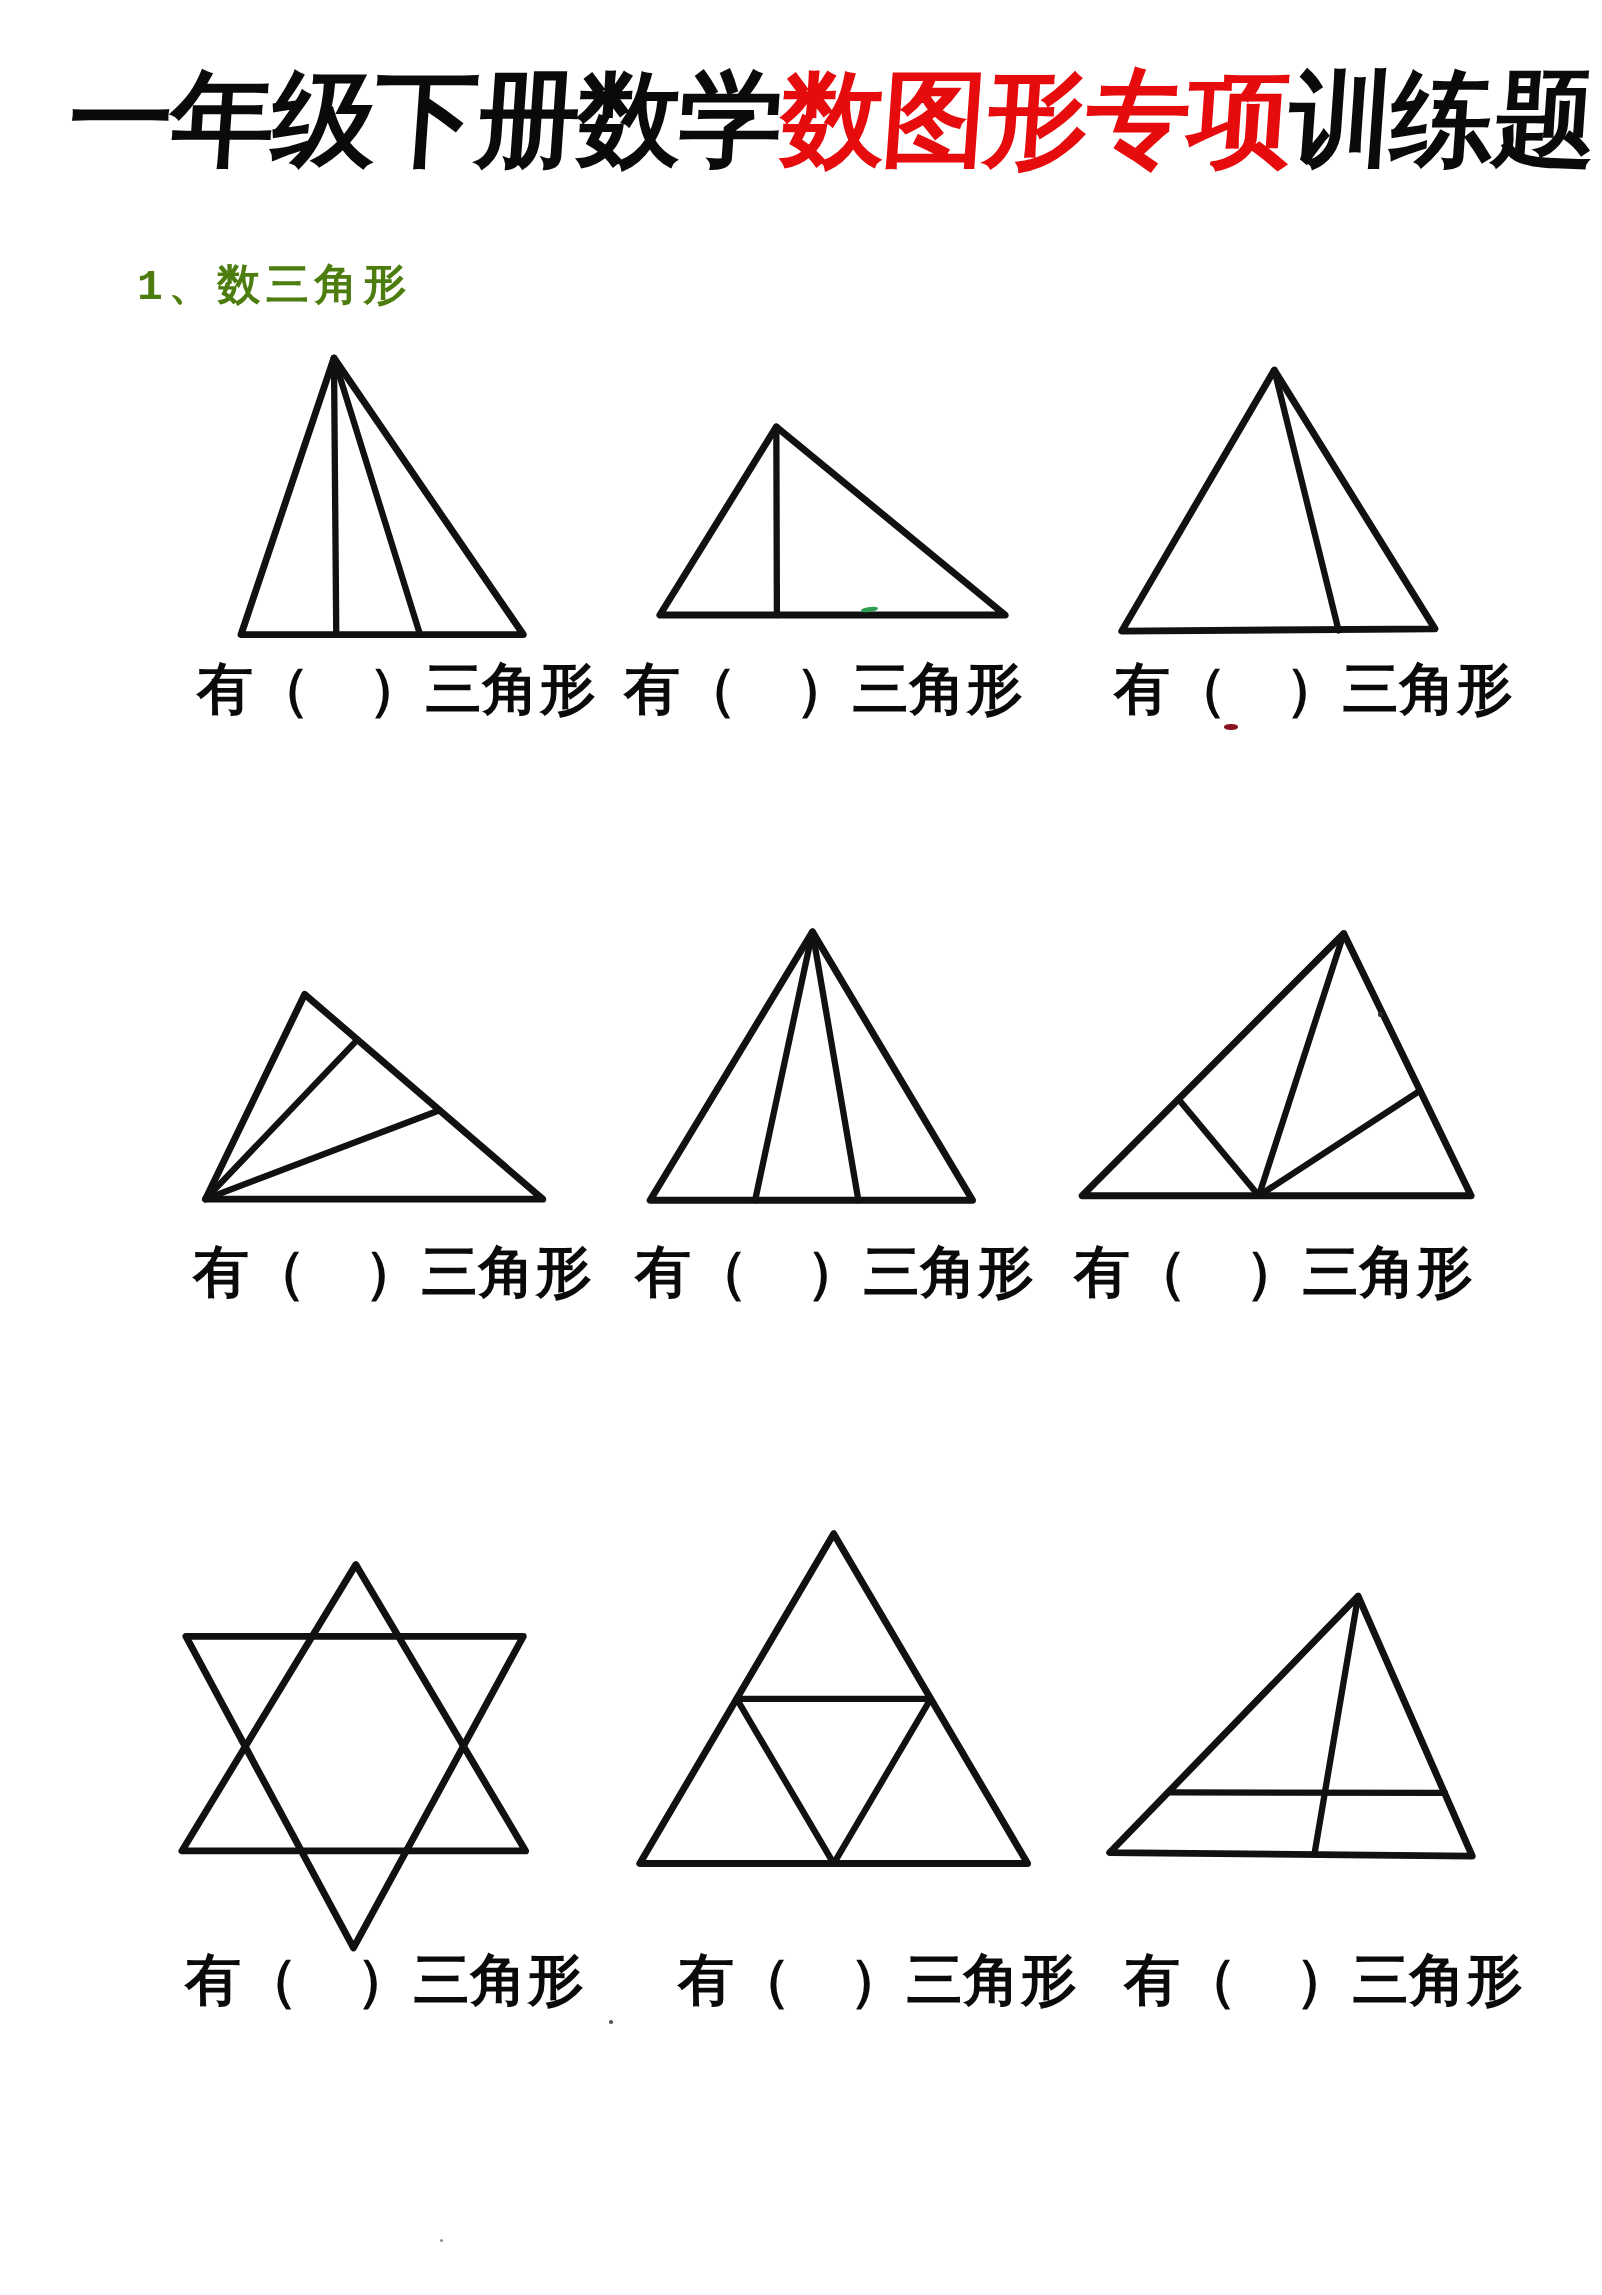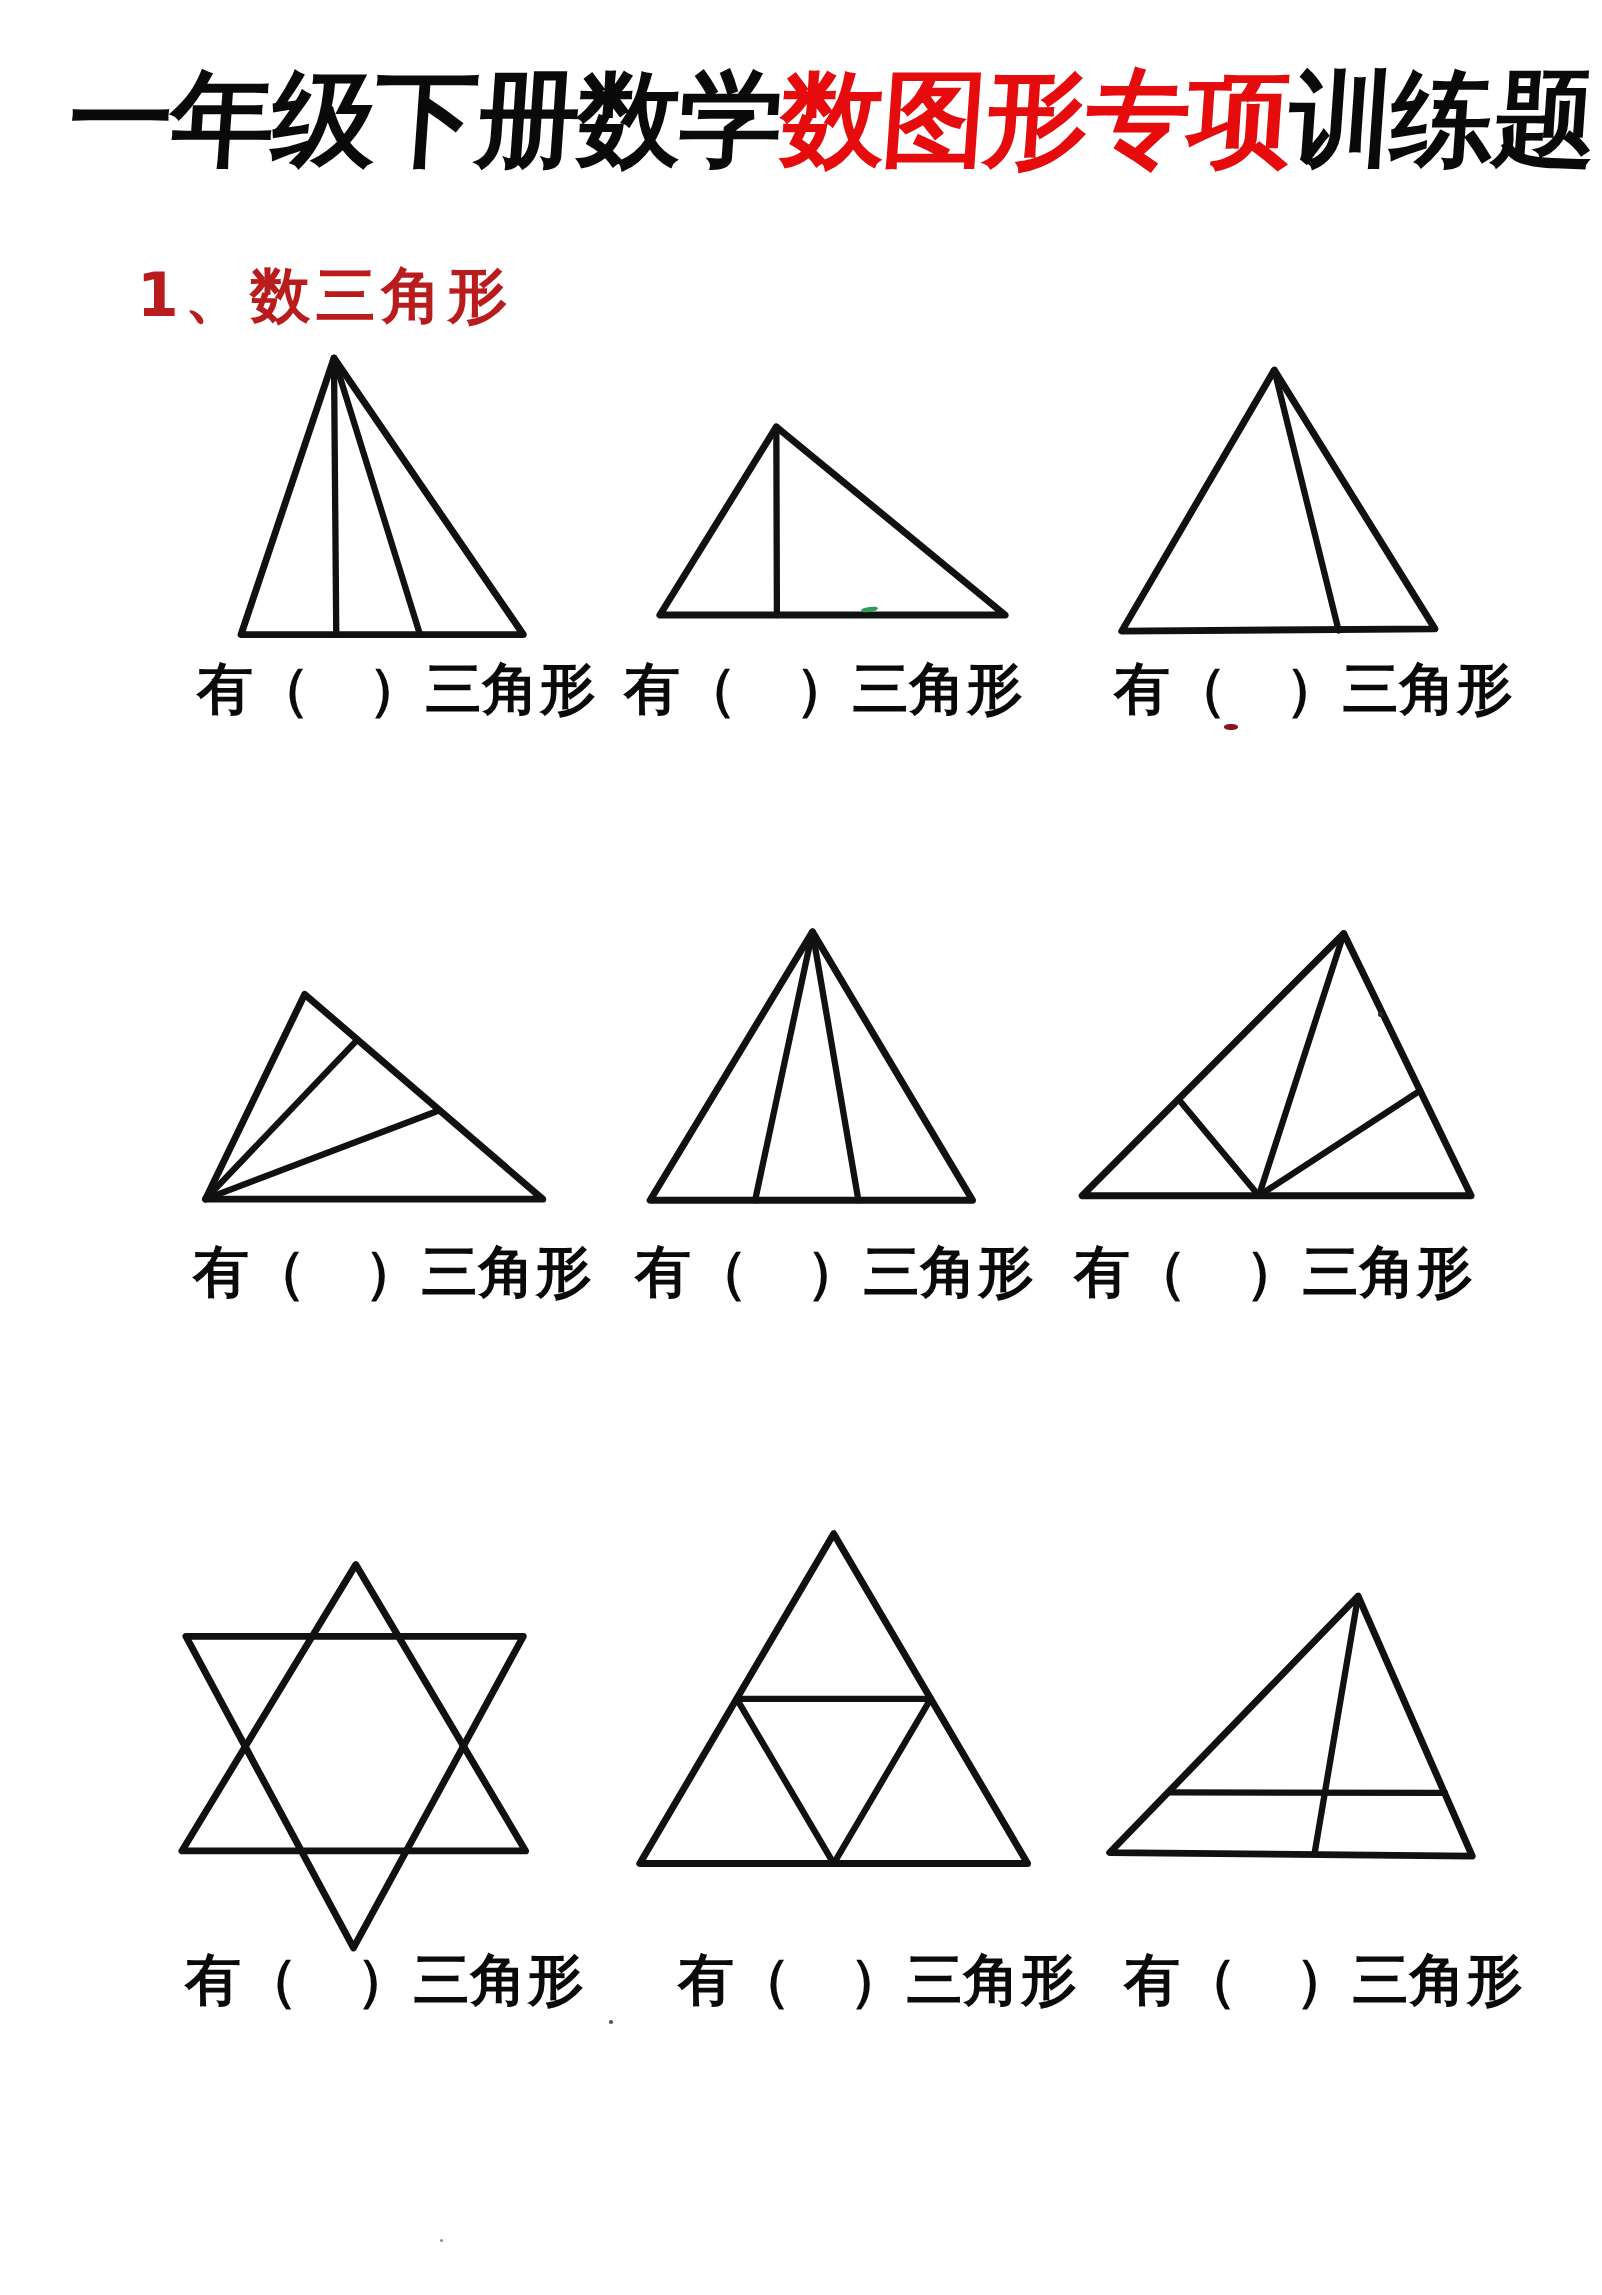--- a/index.html
+++ b/index.html
@@ -10,22 +10,22 @@
     position:absolute;left:69px;top:51px;width:1469px;
     text-align:center;white-space:nowrap;
     font-size:104px;font-weight:900;letter-spacing:-2.3px;
     color:#0a0a0a;transform:skewX(-4deg);
     font-family:"DejaVu Sans","Liberation Sans",sans-serif;
   }
   .title .red{color:#e60b0c;}
 
   .section-heading{
     position:absolute;left:137px;top:256px;
-    font-size:60px;font-weight:800;letter-spacing:5.7px;
-    color:#b91c1c;white-space:nowrap;
+    font-size:43px;font-weight:800;letter-spacing:5.7px;
+    color:#4d7c0f;white-space:nowrap;font-family:Liberation Mono, monospace;
   }
 
   .caption{
     position:absolute;width:356px;height:77px;
     text-align:right;font-size:56px;font-weight:700;
     color:#0a0a0a;white-space:nowrap;letter-spacing:1.1px;
     line-height:77px;
   }
 
   #geom{position:absolute;left:0;top:0;}

